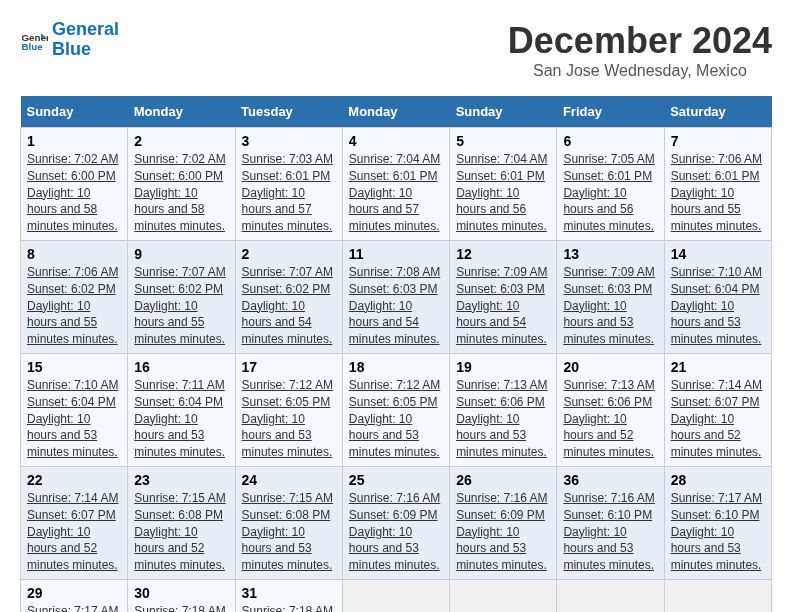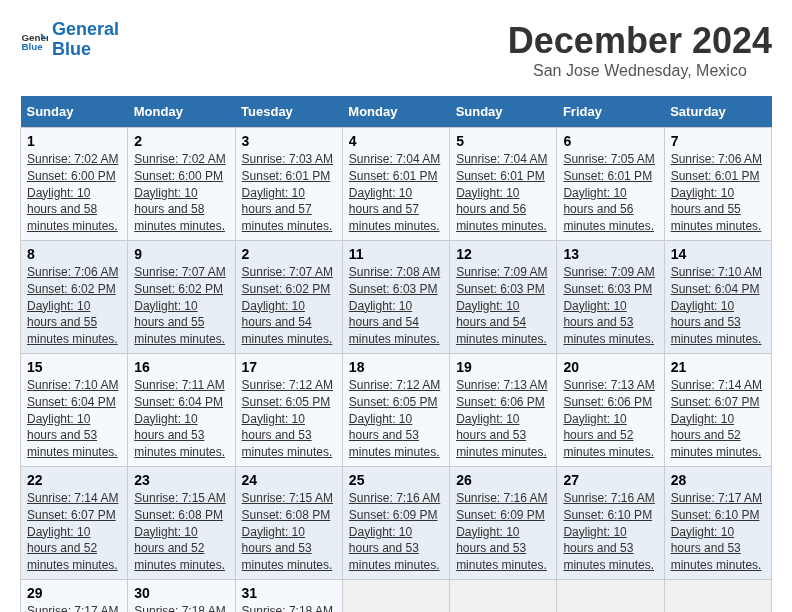--- a/index.html
+++ b/index.html
@@ -332,21 +332,21 @@
       </td>
         <td>
         <span class="day-number">26</span>
         <div class="day-info">
           Sunrise: 7:16 AM<br>
           Sunset: 6:09 PM<br>
           Daylight: 10 hours and 53 minutes minutes.
         </div>
       </td>
         <td>
-        <span class="day-number">27</span>
+        <span class="day-number">36</span>
         <div class="day-info">
           Sunrise: 7:16 AM<br>
           Sunset: 6:10 PM<br>
           Daylight: 10 hours and 53 minutes minutes.
         </div>
       </td>
         <td>
         <span class="day-number">28</span>
         <div class="day-info">
           Sunrise: 7:17 AM<br>

